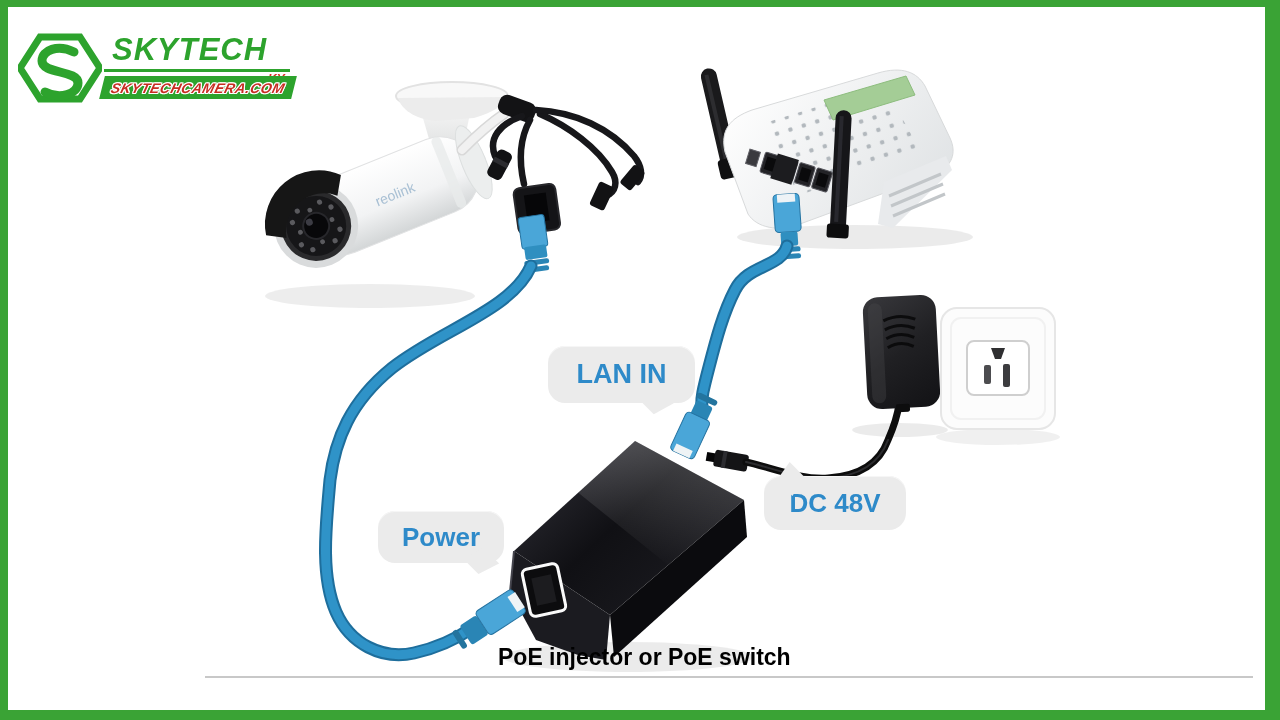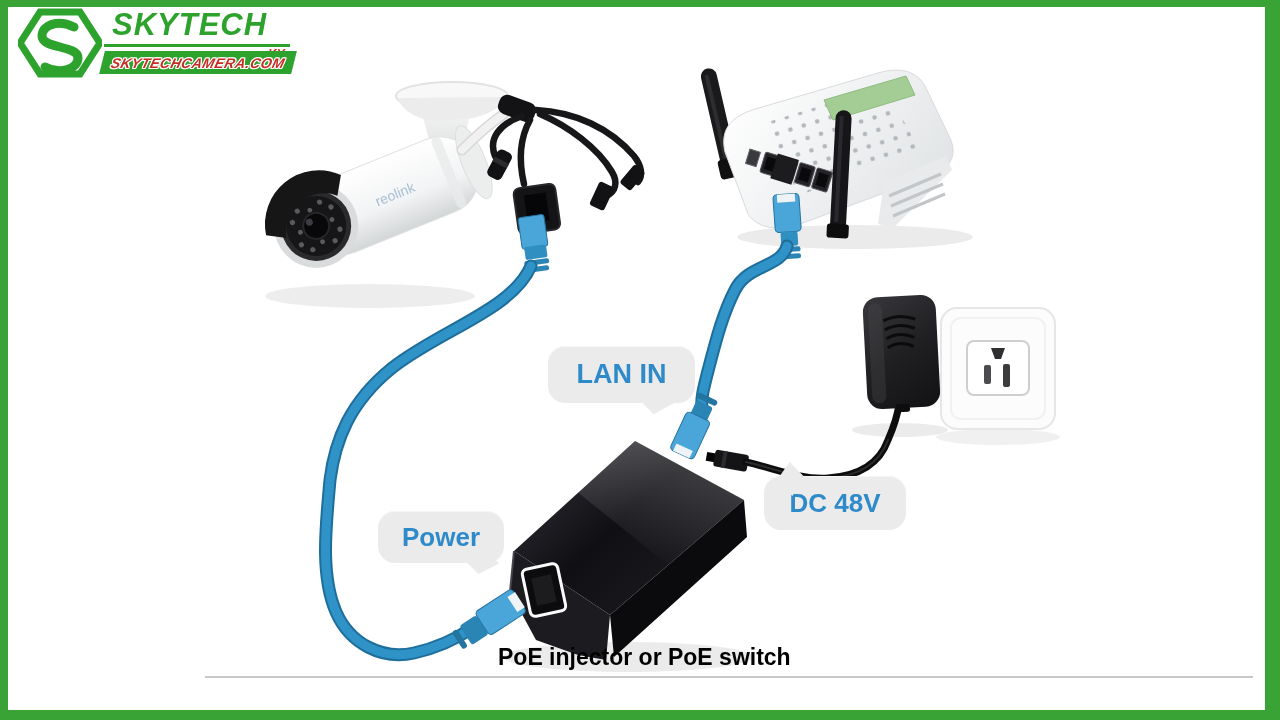--- a/index.html
+++ b/index.html
@@ -7,21 +7,21 @@
   .stage{position:absolute;left:0;top:0;width:1280px;height:720px;background:#fff;}
   
   .border-strip{position:absolute;background:#3aa335;z-index:9;}
   .b-top{left:0;top:0;width:1280px;height:7px;}
   .b-left{left:0;top:0;width:8px;height:720px;}
   .b-right{right:0;top:0;width:15px;height:720px;}
   .b-bottom{left:0;bottom:0;width:1280px;height:10px;}
   
   .scene{position:absolute;left:0;top:0;z-index:1;}
   
-  .logo{position:absolute;left:18px;top:3px;width:300px;height:84px;z-index:6;}
+  .logo{position:absolute;left:18px;top:28px;width:300px;height:84px;z-index:6;}
   .logo-hex{position:absolute;left:0;top:4px;}
   .logo-brand{position:absolute;left:94px;top:4px;font-size:31px;font-weight:900;
     font-style:italic;color:#2da32d;letter-spacing:1px;white-space:nowrap;}
   .logo-line{position:absolute;left:86px;top:41px;width:186px;height:3px;background:#2da32d;}
   .logo-region{position:absolute;left:250px;top:44px;font-size:12px;font-weight:800;
     font-style:italic;color:#d93025;}
   .logo-banner{position:absolute;left:84px;top:48px;width:192px;height:23px;background:#2da32d;
     transform:skewX(-14deg);display:flex;align-items:center;justify-content:center;}
   .logo-banner span{font-size:14px;font-weight:900;font-style:italic;color:#c62d22;
     letter-spacing:.5px;white-space:nowrap;

